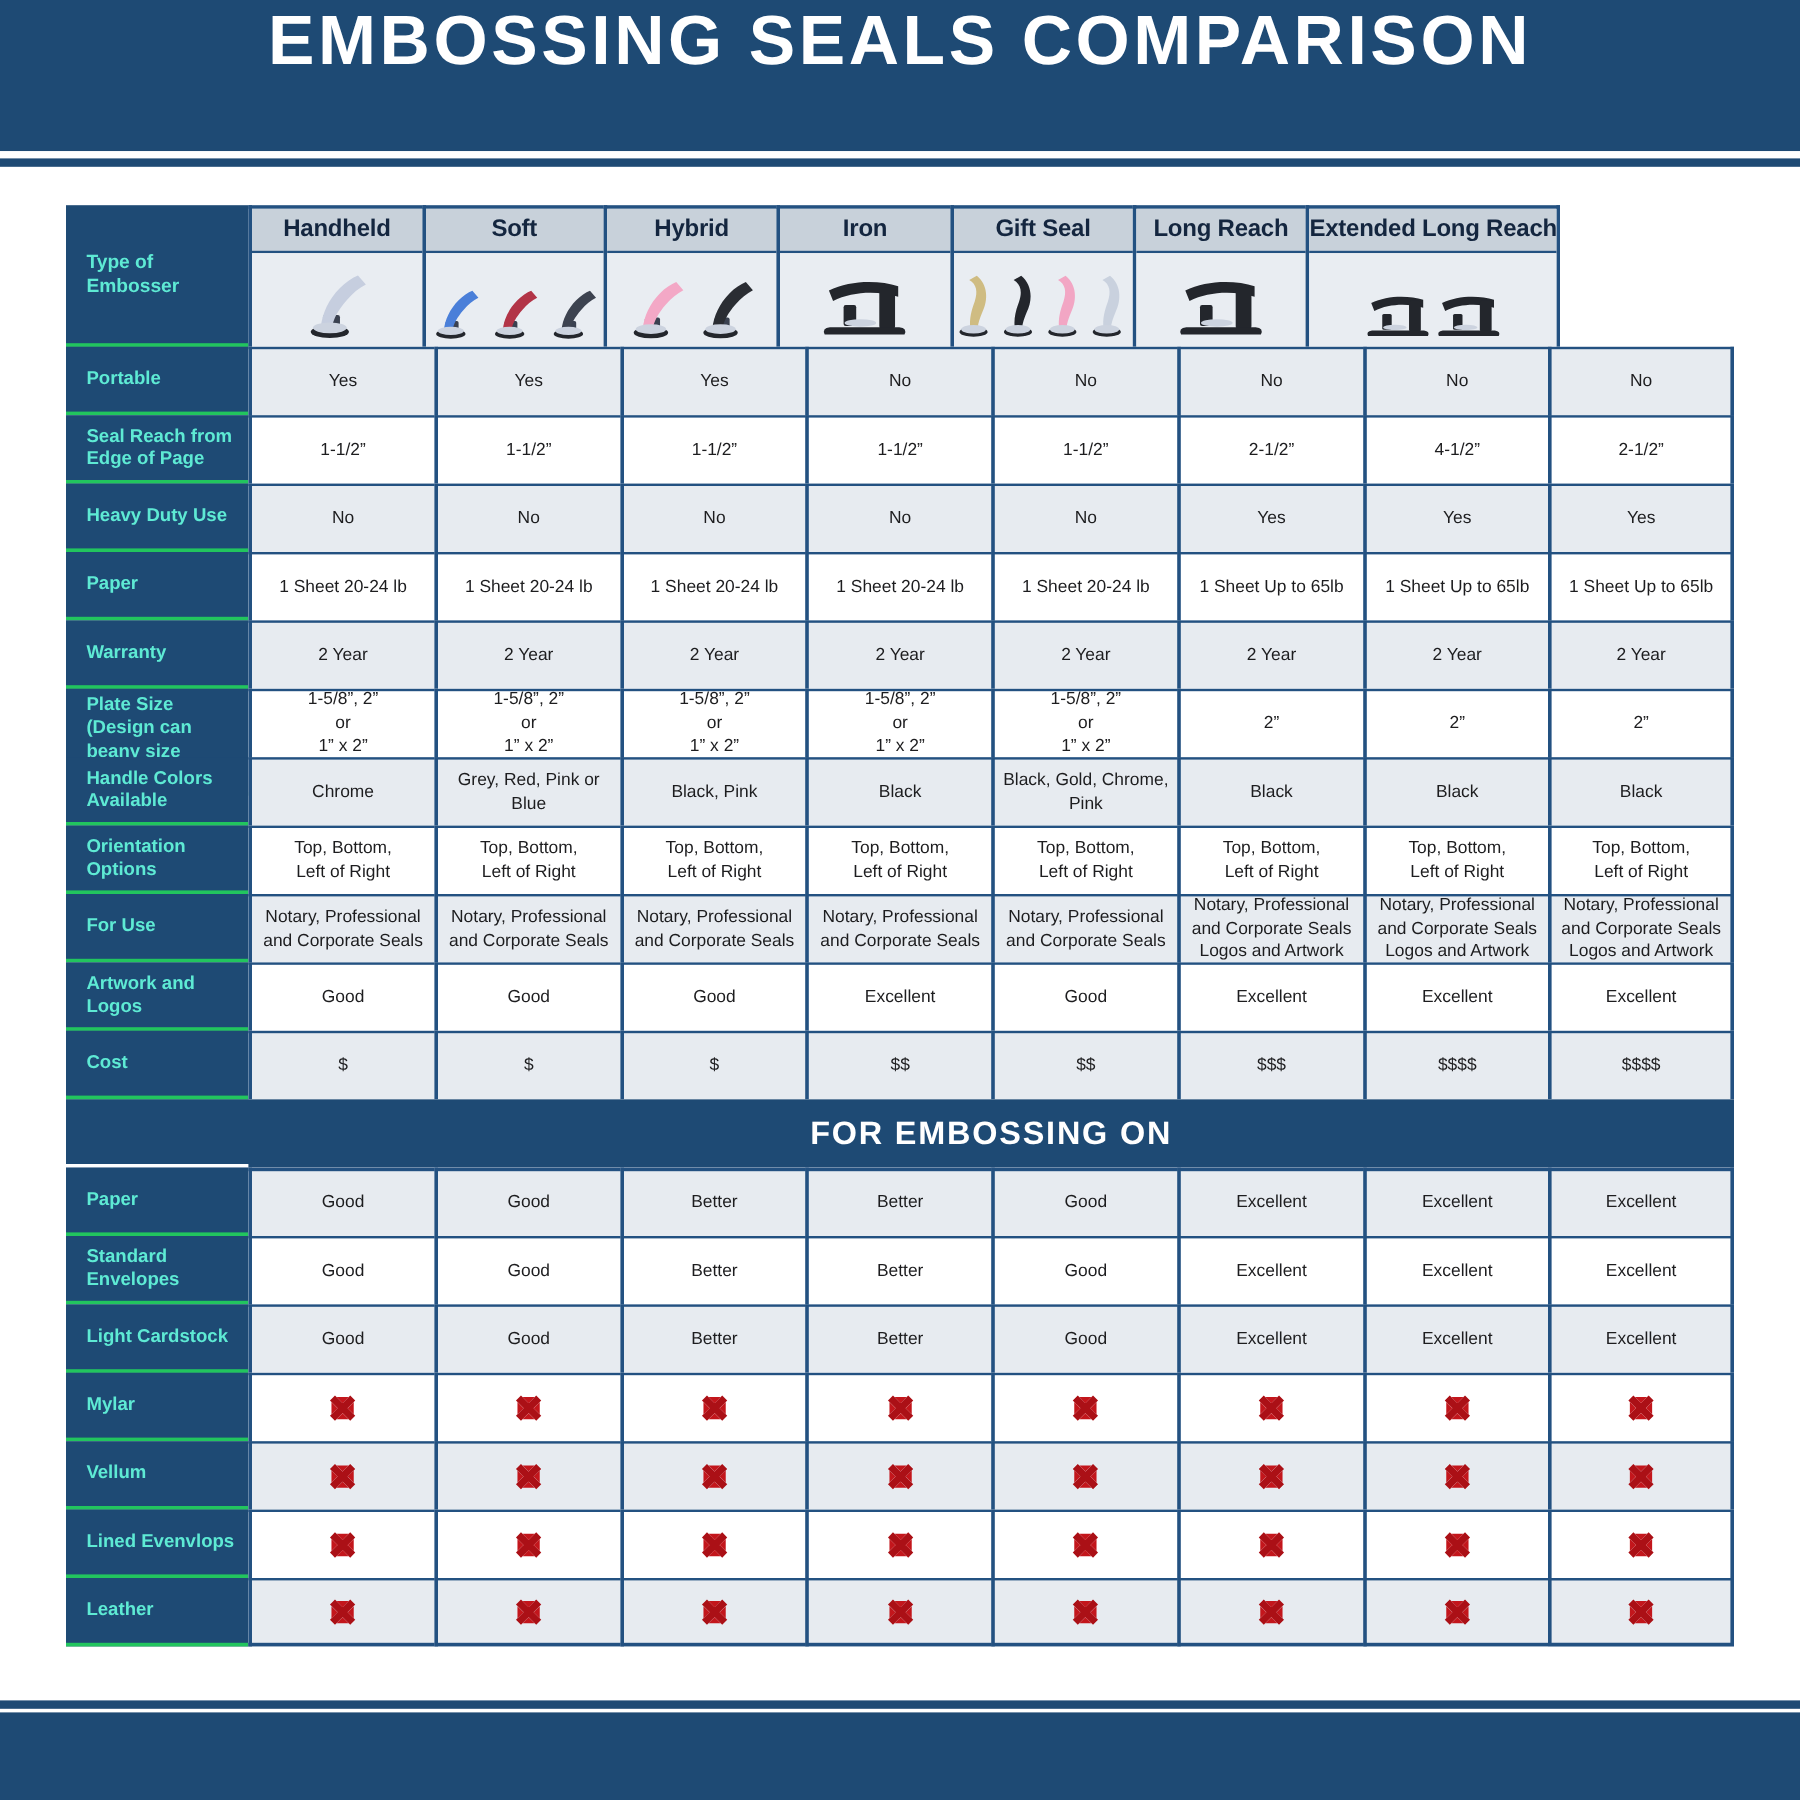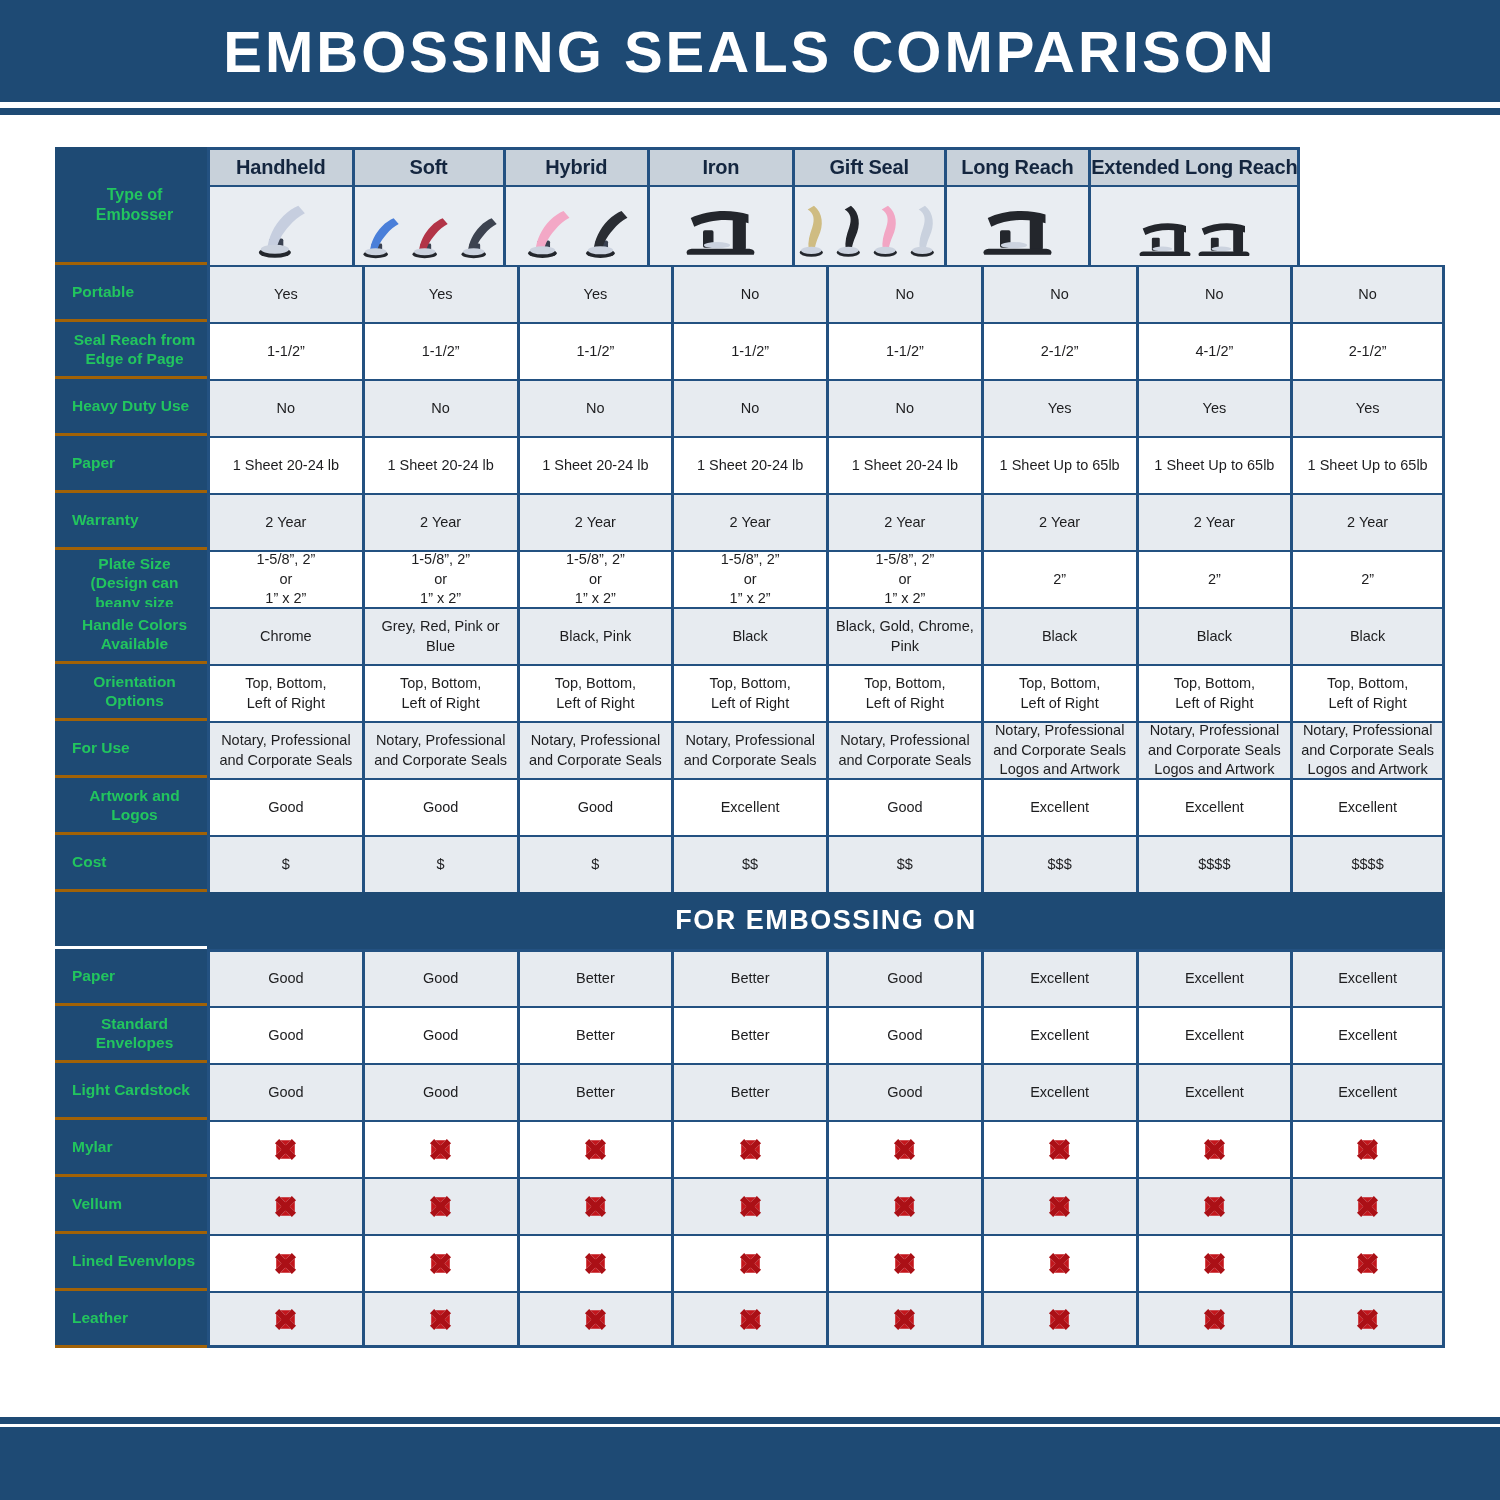--- a/index.html
+++ b/index.html
@@ -15,30 +15,30 @@
     --red2:#c3161c;
     --labelw:152px;
   }
   *{box-sizing:border-box;}
   html,body{margin:0;padding:0;}
   body{
     width:1500px;height:1500px;position:relative;overflow:hidden;
     background:#fff;font-family:"Liberation Sans",sans-serif;color:var(--ink);
   }
   
-  .banner{height:102px;background:var(--navy);display:flex;align-items:center;justify-content:center;}
+  .banner{height:126px;background:var(--navy);display:flex;justify-content:center;}
   .banner h1{margin:0;color:#fff;font-size:58px;font-weight:bold;letter-spacing:3px;}
   .gap6{height:6px;background:#fff;}
   .stripe{height:7px;background:var(--navy);}
   
   .table{margin:32px 55px 0 55px;}
   .trow{display:grid;grid-template-columns:var(--labelw) repeat(8,1fr);}
   .label{
-    background:var(--navy);color:#22c55e;font-weight:bold;font-size:15.5px;line-height:1.25;
-    display:flex;align-items:center;padding:4px 10px 4px 17px;border-bottom:3px solid #a16207;text-align:center;
+    background:var(--navy);color:#5eead4;font-weight:bold;font-size:15.5px;line-height:1.25;
+    display:flex;align-items:center;padding:4px 10px 4px 17px;border-bottom:3px solid #22c55e;
   }
   .vcell{
     border-left:3px solid var(--grid);border-top:2px solid var(--grid);
     display:flex;align-items:center;justify-content:center;text-align:center;
     font-size:14.5px;line-height:1.35;padding:4px 6px;white-space:pre-line;color:var(--ink);
   }
   .trow .vcell:last-child{border-right:3px solid var(--grid);}
   .trow.first-data .vcell{border-top:3px solid var(--grid);}
   .trow.last-data .vcell{border-bottom:3px solid var(--grid);}
   .bg-light .vcell{background:var(--rowlight);}

